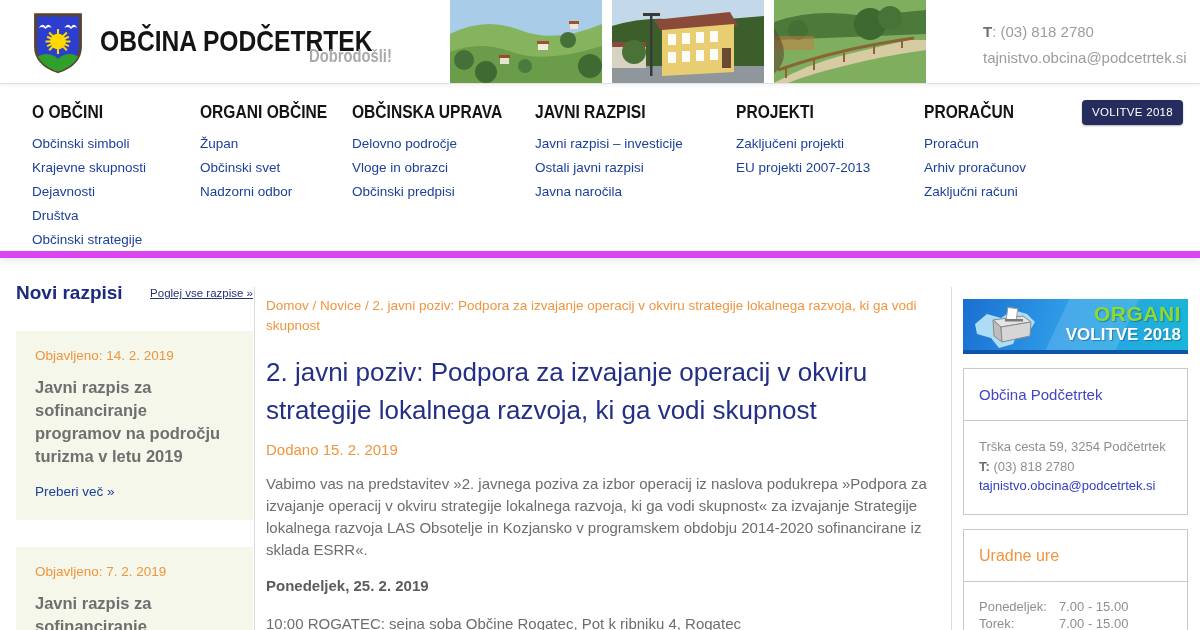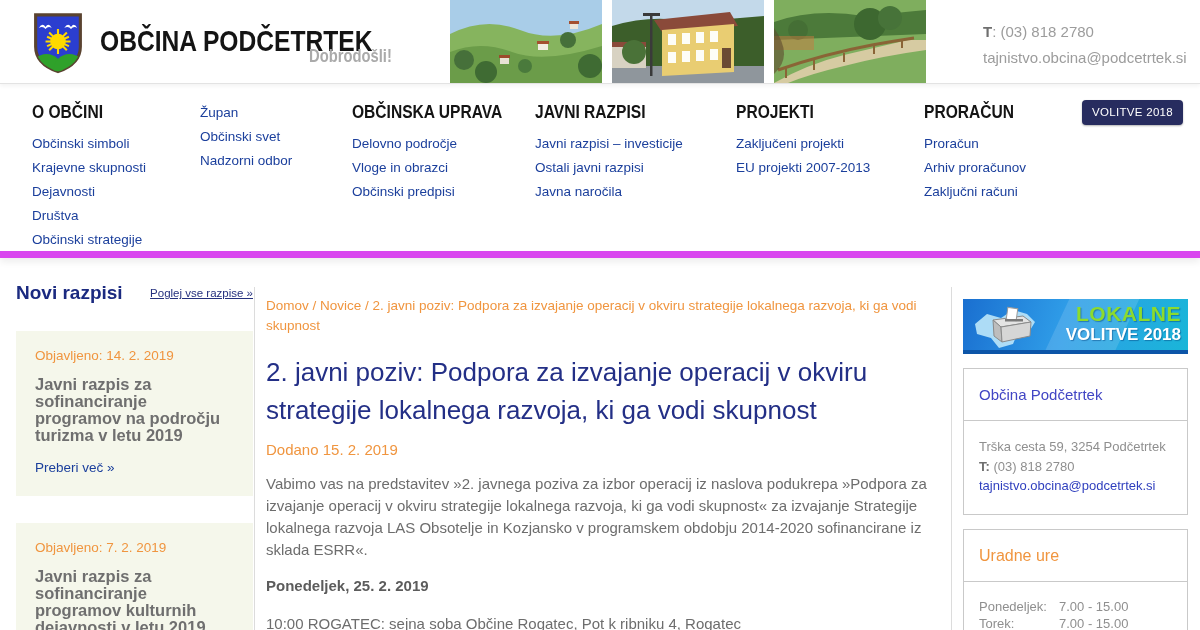--- a/index.html
+++ b/index.html
@@ -40,21 +40,21 @@
   
   .content { position:relative; height:371px; background:#fff; }
 
   
   .left-col { position:absolute; left:16px; top:0; width:237px; }
   .left-head { margin-top:24px; display:flex; justify-content:space-between; align-items:center; }
   .left-head h2 { font-size:19px; font-weight:bold; color:#1b2a80; }
   .view-all { font-size:11.5px; color:#25307e; text-decoration:underline; cursor:pointer; }
   .card { background:#f5f7eb; margin-top:27px; padding:17px 19px 20px; }
   .card .pub { color:#f0953f; font-size:13.5px; }
-  .card .ctitle { color:#6f6f6f; font-size:16.5px; font-weight:bold; line-height:17px;
+  .card .ctitle { color:#6f6f6f; font-size:16.5px; font-weight:bold; line-height:23px;
                   margin-top:13px; cursor:pointer; }
   .card .more { display:inline-block; color:#1b3f9c; font-size:13.5px; margin-top:16px; cursor:pointer; }
 
   
   .main-col { position:absolute; left:254px; top:29px; width:698px; min-height:342px;
               border-left:1px solid #dcdcdc; border-right:1px solid #dcdcdc;
               padding:9px 14px 0 11px; }
   .breadcrumb { color:#f0953f; font-size:13.5px; line-height:20px; }
   .breadcrumb .bc-link { cursor:pointer; }
   .article-title { margin-top:17px; font-size:26px; font-weight:normal; color:#232f86; line-height:38px; }
@@ -195,20 +195,21 @@
     <div class="nav-row">
       <div class="nav-col">
         <h3><span class="cond">O OBČINI</span></h3>
         <a>Občinski simboli</a>
         <a>Krajevne skupnosti</a>
         <a>Dejavnosti</a>
         <a>Društva</a>
         <a>Občinski strategije</a>
       </div>
       <div class="nav-col">
+        <h3><span class="cond">ORGANI OBČINE</span></h3>
         <a>Župan</a>
         <a>Občinski svet</a>
         <a>Nadzorni odbor</a>
       </div>
       <div class="nav-col">
         <h3><span class="cond">OBČINSKA UPRAVA</span></h3>
         <a>Delovno področje</a>
         <a>Vloge in obrazci</a>
         <a>Občinski predpisi</a>
       </div>
@@ -269,21 +270,21 @@
           <path d="M8,22 L20,12 L34,16 L46,8 L60,12 L68,20 L62,30 L52,28 L46,42 L32,46 L24,36 L10,32 Z" fill="#b5e1f8" opacity="0.95"></path>
           <g>
             <polygon points="26,18 56,14 64,20 34,25" fill="#e4e4e4" stroke="#8a8a8a" stroke-width="1"></polygon>
             <polygon points="26,18 34,25 35,40 27,34" fill="#bdbdbd" stroke="#8a8a8a" stroke-width="1"></polygon>
             <polygon points="34,25 64,20 63,34 35,40" fill="#d6d6d6" stroke="#8a8a8a" stroke-width="1"></polygon>
             <rect x="40" y="6" width="10" height="12" fill="#fff" stroke="#9a9a9a" stroke-width="1" transform="rotate(8 45 12)"></rect>
             <rect x="38" y="17" width="18" height="2.5" fill="#7a7a7a"></rect>
           </g>
         </svg>
         <div class="banner-text">
-          <div class="banner-l1">LOKALNE</div>
+          <div class="banner-l1">ORGANI</div>
           <div class="banner-l2">VOLITVE 2018</div>
         </div>
       </div>
 
       <div class="sbox">
         <div class="sbox-head">
           <a class="muni-link">Občina Podčetrtek</a>
         </div>
         <div class="sbox-body">
           <div>Trška cesta 59, 3254 Podčetrtek</div>

